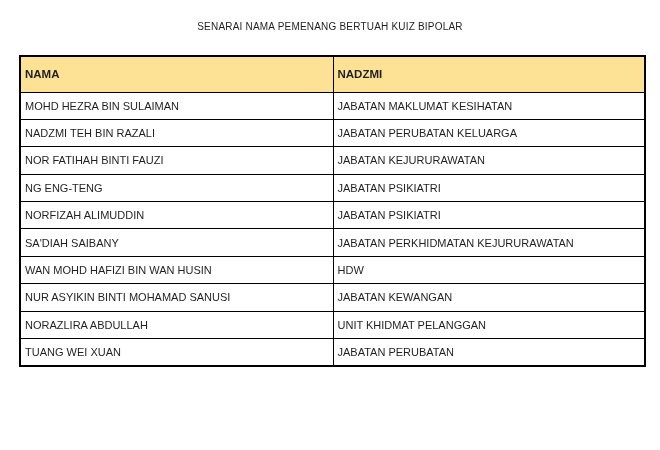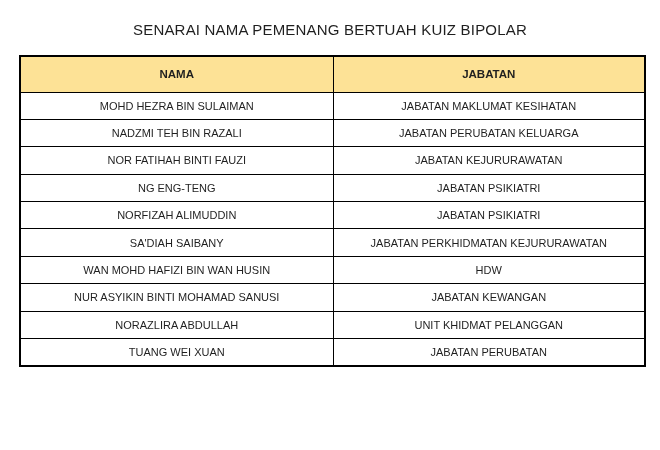--- a/index.html
+++ b/index.html
@@ -14,36 +14,36 @@
     background: var(--page-bg);
     font-family: "Liberation Sans", sans-serif;
     color: var(--text-color);
     overflow: hidden;
   }
   .page { position: relative; width: 660px; height: 450px; }
   .doc-title {
     position: absolute;
     top: 21px; left: 0; width: 660px;
     text-align: center;
-    font-size: 15px;
+    font-size: 10px;
     font-weight: 400;
     letter-spacing: 0.2px;
     color: var(--text-color);
   }
   table.winners {
     position: absolute;
     left: 19px; top: 55px;
     width: 625px;
     border-collapse: collapse;
     table-layout: fixed;
     border: 2px solid var(--border-color);
   }
   table.winners th, table.winners td {
     border: 1px solid var(--border-color);
-    text-align: center;
+    text-align: left;
     vertical-align: middle;
     font-size: 11px;
     padding: 0 4px;
     white-space: nowrap;
     overflow: hidden;
   }
   table.winners th {
     height: 36px;
     background: var(--header-bg);
     font-weight: 700;
@@ -61,21 +61,21 @@
   <div class="doc-title">SENARAI NAMA PEMENANG BERTUAH KUIZ BIPOLAR</div>
 
   <table class="winners">
     <colgroup>
       <col class="col-nama">
       <col class="col-jabatan">
     </colgroup>
     <thead>
       <tr>
         <th>NAMA</th>
-        <th>JABATAN</th>
+        <th>NADZMI</th>
       </tr>
     </thead>
     <tbody>
   <tr>
     <td>MOHD HEZRA BIN SULAIMAN</td>
     <td>JABATAN MAKLUMAT KESIHATAN</td>
   </tr>
 
   <tr>
     <td>NADZMI TEH BIN RAZALI</td>

